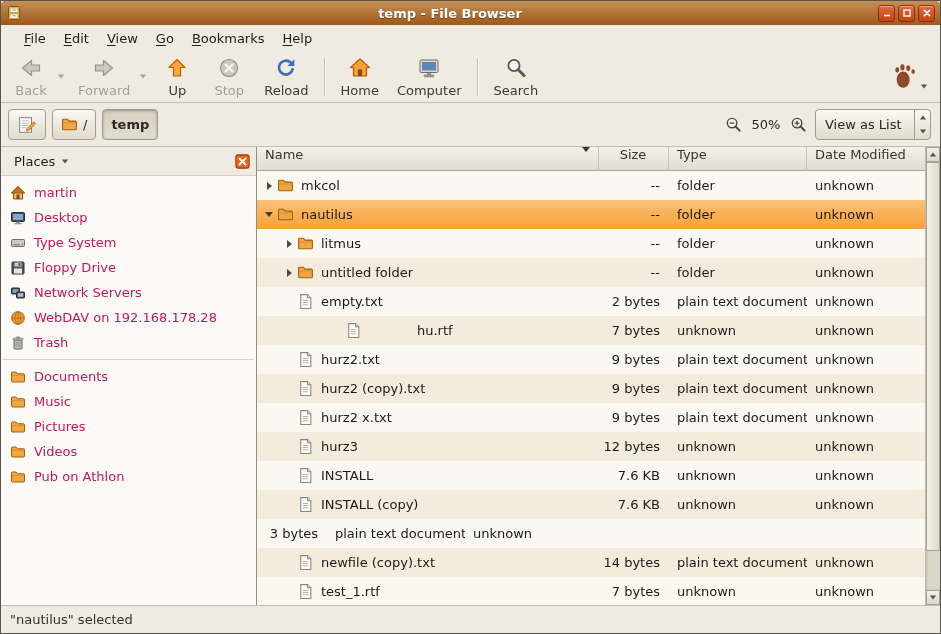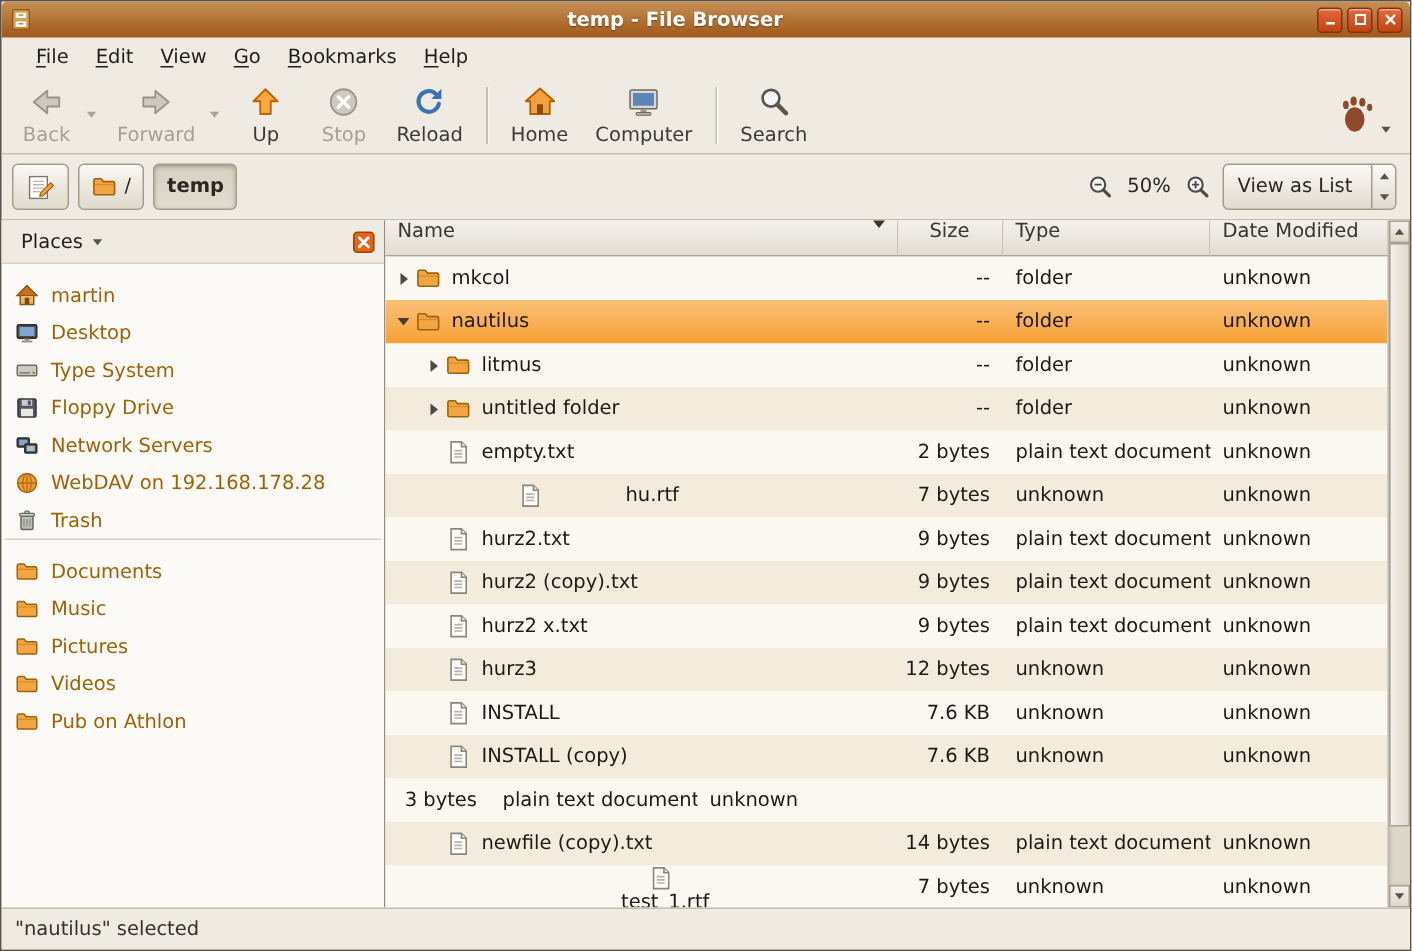--- a/index.html
+++ b/index.html
@@ -62,21 +62,21 @@
   .main{flex:1;display:flex;min-height:0;}
 
   
   .sidebar{width:256px;flex:none;box-sizing:border-box;border-right:1px solid #948E81;background:#FCFAF7;
     display:flex;flex-direction:column;min-height:0;}
   .places-head{height:28px;flex:none;display:flex;align-items:center;padding:0 6px;background:#EFEAE2;
     border-bottom:1px solid #D8D2C6;}
   .places-btn{display:flex;align-items:center;gap:6px;padding:3px 7px;border-radius:3px;color:#211e19;}
   .places-close{margin-left:auto;width:15px;height:15px;display:flex;}
   .side-list{flex:1;padding-top:4px;overflow:hidden;}
-  .side-item{height:25px;display:flex;align-items:flex-end;gap:8px;padding:0 4px 0 9px;color:#a16207;white-space:nowrap;}
+  .side-item{height:25px;display:flex;align-items:center;gap:8px;padding:0 4px 0 9px;color:#be185d;white-space:nowrap;}
   .side-item .ico{width:16px;height:16px;flex:none;}
   .side-sep{height:1px;background:#D9D3C7;margin:4px 2px;}
 
   
   .content{flex:1;display:flex;min-width:0;background:#FBF9F3;}
   .listview{flex:1;display:flex;flex-direction:column;min-width:0;}
   .thead{height:24px;flex:none;display:flex;}
   .th{box-sizing:border-box;display:flex;padding:0 8px;color:#38352e;
     background:linear-gradient(#F4F1EB,#E2DDD2);border-right:1px solid #C9C3B6;border-bottom:1px solid #ABA497;}
   .th.c-name{justify-content:space-between;}
@@ -782,21 +782,21 @@
                 <span>14 bytes</span>
               </div>
               <div class="cell c-type">
                 <span>plain text document</span>
               </div>
               <div class="cell c-date">
                 <span>unknown</span>
               </div>
             </div>
             <div class="row lite">
-              <div class="cell c-name" style="padding-left: 24px; flex-direction: column;">
+              <div class="cell c-name" style="padding-left: 24px;">
                 <span class="expander"></span>
                 <span class="ico">
                   <svg viewBox="0 0 16 16">
                     <path d="M3.5 1.5 H10 L13 4.5 V14.5 H3.5 Z" fill="#FDFDFB" stroke="#8A867C"></path>
                     <path d="M10 1.5 V4.5 H13" fill="#E8E5DE" stroke="#8A867C"></path>
                     <path d="M5.5 7 h5 M5.5 9 h5 M5.5 11 h5" stroke="#B7B2A8" stroke-width="1"></path>
                   </svg>
                 </span>
                 <span class="fname">test_1.rtf</span>
               </div>

